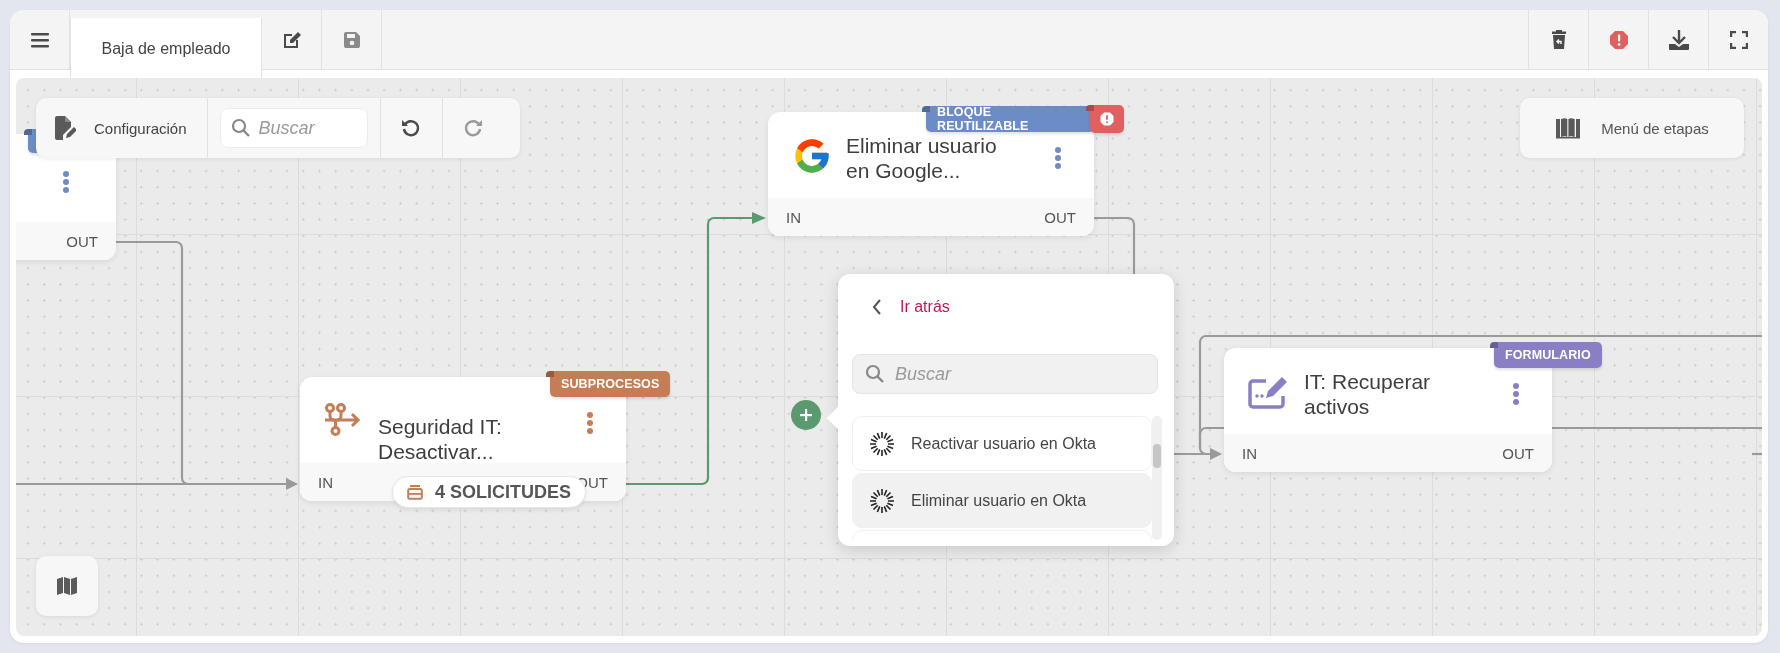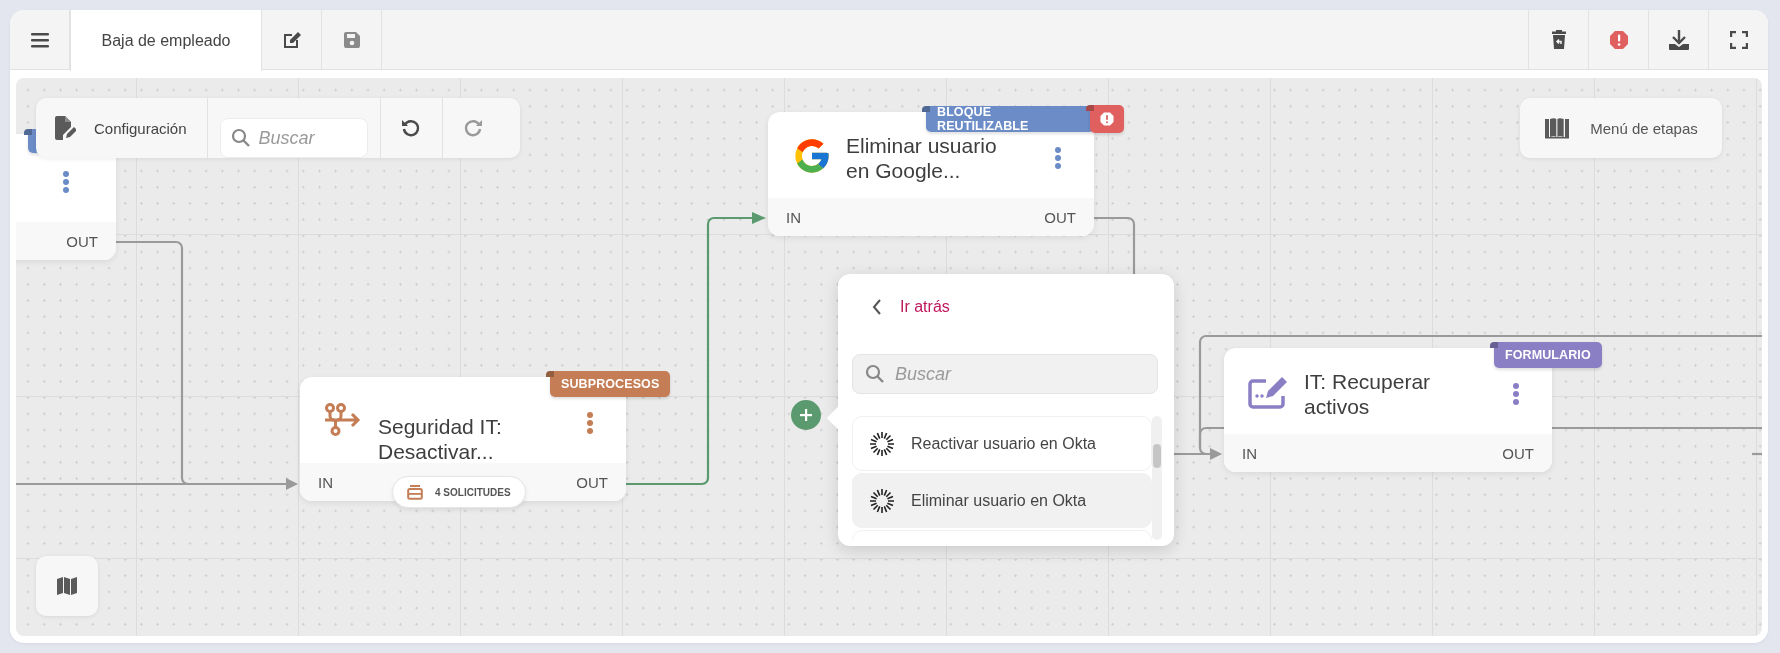--- a/index.html
+++ b/index.html
@@ -20,21 +20,21 @@
     position: absolute; left: 0; top: 0; width: 100%; height: 60px;
     background: #f4f4f4; border-bottom: 1px solid #e2e2e2; display: flex;
   }
   .tb-btn {
     width: 60px; height: 60px; display: flex; align-items: center; justify-content: center;
     border-right: 1px solid #e2e2e2; cursor: pointer;
   }
   .tb-btn.right { border-right: none; border-left: 1px solid #e2e2e2; }
   .tab-active {
     width: 192px; height: 61px; background: #fff; display: flex; align-items: center; justify-content: center;
-    font-size: 16px; color: #444; border-right: 1px solid #e2e2e2; border-left: 1px solid #e2e2e2;
+    font-size: 16px; color: #444; border-right: 1px solid #e2e2e2; border-left: 1px solid #e2e2e2; margin-top: 8px;
   }
   .spacer { flex: 1; }
   
   .canvas {
     position: absolute; left: 6px; top: 68px; width: 1746px; height: 558px;
     background-color: #ebebeb;
     background-image:
       linear-gradient(#dcdcdc 1px, transparent 1px),
       linear-gradient(90deg, #dcdcdc 1px, transparent 1px),
       radial-gradient(circle, #cfcfcf 1px, transparent 1.2px);
@@ -42,30 +42,30 @@
     background-position: 120px -6px, 120px -6px, 4px 4px;
     border-radius: 8px;
     overflow: hidden;
   }
   svg.wires { position: absolute; left: 0; top: 0; }
   
   .panel {
     position: absolute; background: #f7f7f7; border-radius: 10px;
     box-shadow: 0 1px 4px rgba(0,0,0,0.08);
   }
-  .cfg-panel { left: 30px; top: 98px; width: 484px; height: 60px; display: flex; align-items: flex-end; }
+  .cfg-panel { left: 30px; top: 98px; width: 484px; height: 60px; display: flex; align-items: center; }
   .cfg-btn { display: flex; align-items: center; height: 60px; padding: 0 20px 0 18px; border-right: 1px solid #e2e2e2; cursor: pointer; font-size: 15px; color: #444; gap: 18px;}
   .search-box {
     margin: 0 12px; width: 148px; height: 40px; background: #fff; border-radius: 8px;
     border: 1px solid #ececec; display: flex; align-items: center; padding-left: 10px; gap: 8px;
   }
   .search-box input { border: none; outline: none; background: transparent; font-style: italic; font-size: 18px; color: #999; width: 100px; font-family: "Liberation Sans", sans-serif;}
   .search-box input::placeholder { color: #9a9a9a; }
   .icon-btn { width: 62px; height: 60px; display: flex; align-items: center; justify-content: center; border-left: 1px solid #e2e2e2; cursor: pointer;}
-  .stages-panel { left: 1520px; top: 98px; width: 202px; height: 60px; display: flex; align-items: center; justify-content: center; gap: 20px; font-size: 15px; color: #555; cursor: pointer;}
+  .stages-panel { left: 1520px; top: 98px; width: 224px; height: 60px; display: flex; align-items: center; justify-content: center; gap: 20px; font-size: 15px; color: #555; cursor: pointer;}
   .map-btn { left: 36px; top: 556px; width: 62px; height: 60px; display: flex; align-items: center; justify-content: center; cursor: pointer;}
 
   
   .node {
     position: absolute; background: #fff; border-radius: 12px;
     box-shadow: 0 2px 6px rgba(0,0,0,0.08);
   }
   .node-foot {
     position: absolute; left: 0; bottom: 0; width: 100%; height: 38px; background: #f8f8f8;
     border-radius: 0 0 12px 12px; display: flex; align-items: center; justify-content: space-between;
@@ -78,21 +78,21 @@
     position: absolute; height: 26px; padding: 0 11px; border-radius: 5px; color: #fff;
     font-size: 12.5px; font-weight: bold; display: flex; align-items: center; letter-spacing: 0.1px;
     box-shadow: 0 2px 3px rgba(0,0,0,0.12);
     margin-left: 42px;
   }
   .badge::before {
     content: ""; position: absolute; left: -4px; top: 0; width: 8px; height: 6px; border-radius: 4px 0 0 0; background: inherit; filter: brightness(0.75);
   }
   .req-pill {
     position: absolute; height: 32px; background: #fff; border-radius: 16px; border: 1px solid #e6e6e6;
-    display: flex; align-items: center; gap: 12px; padding: 0 14px; font-size: 10px; font-weight: bold; color: #555;
+    display: flex; align-items: center; gap: 12px; padding: 0 14px; font-size: 18px; font-weight: bold; color: #555;
     box-shadow: 0 2px 4px rgba(0,0,0,0.08); cursor: pointer;
   }
   
   .popover {
     position: absolute; left: 828px; top: 264px; width: 336px; height: 272px; background: #fff;
     border-radius: 12px; box-shadow: 0 4px 16px rgba(0,0,0,0.14);
   }
   .popover::before {
     content: ""; position: absolute; left: -8px; top: 136px; width: 16px; height: 16px; background: #fff; transform: rotate(45deg);
   }

